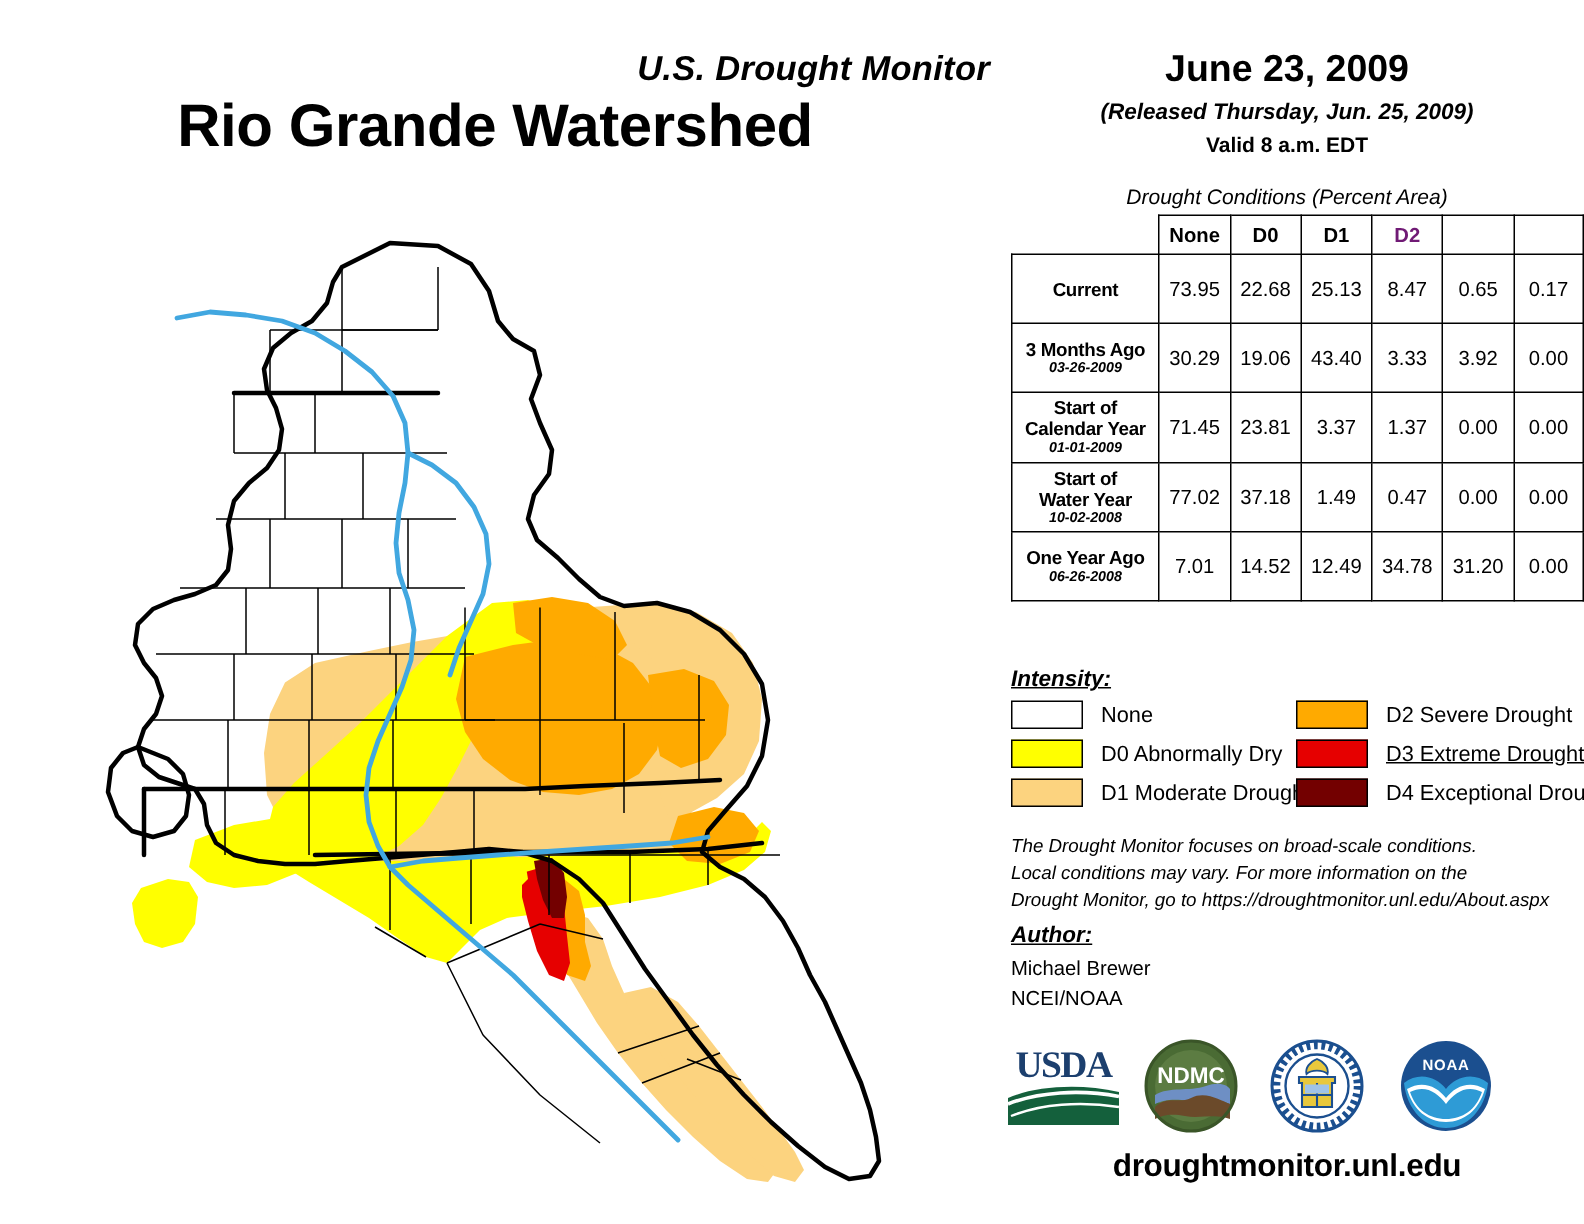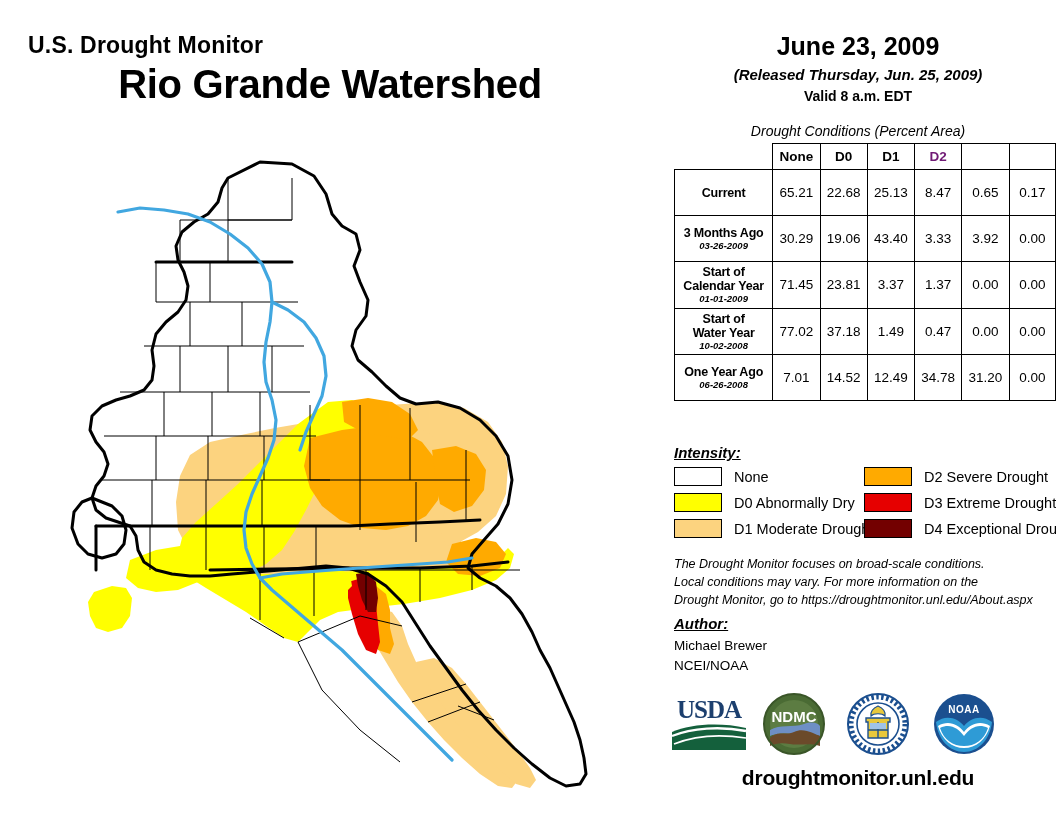--- a/index.html
+++ b/index.html
@@ -3,22 +3,22 @@
 <meta charset="utf-8">
 <style>
   html,body{margin:0;padding:0;background:#fff;}
   body{width:1056px;height:816px;position:relative;overflow:hidden;
        font-family:"Liberation Sans","DejaVu Sans",sans-serif;color:#000;}
 
   .abs{position:absolute;}
 
   
   #map-panel{left:0;top:0;width:660px;height:816px;}
-  #map-title-small{left:0;top:32px;width:660px;text-align:left;
-      font-size:23px;font-weight:bold;letter-spacing:.2px;padding-left:28px;}
+  #map-title-small{left:0;top:32px;width:660px;text-align:right;
+      font-size:23px;font-weight:bold;font-style:italic;letter-spacing:.2px;}
   #map-title-big{left:0;top:62px;width:660px;text-align:center;
       font-size:40px;font-weight:bold;letter-spacing:-.3px;}
   #map-figure{left:60px;top:150px;width:560px;height:650px;}
   #map-figure svg{display:block;width:100%;height:100%;}
 
   
   #right-panel{left:660px;top:0;width:396px;height:816px;}
 
   #date-main{left:0;top:32px;width:396px;text-align:center;
       font-size:25px;font-weight:bold;}
@@ -229,21 +229,21 @@
         <th class="hdr-d0">D0</th>
         <th class="hdr-d1">D1</th>
         <th class="hdr-d2">D2</th>
         <th class="hdr-d3">D3</th>
         <th class="hdr-d4">D4</th>
       </tr>
     </thead>
     <tbody id="table-body">
         <tr>
           <td class="lbl">Current</td>
-          <td class="val">65.21</td>
+          <td class="val">73.95</td>
           <td class="val">22.68</td>
           <td class="val">25.13</td>
           <td class="val">8.47</td>
           <td class="val">0.65</td>
           <td class="val">0.17</td>
         </tr>
         <tr>
           <td class="lbl">3 Months Ago<span class="dt">03-26-2009</span></td>
           <td class="val">30.29</td>
           <td class="val">19.06</td>
@@ -294,21 +294,21 @@
       <span class="lg-tx">D0 Abnormally Dry</span>
     </div>
     <div class="lg-row" style="left:0;top:52px;">
       <span class="lg-sw sw-d1"></span>
       <span class="lg-tx">D1 Moderate Drought</span>
     </div>
     <div class="lg-row" style="left:190px;top:0;">
       <span class="lg-sw sw-d2"></span>
       <span class="lg-tx">D2 Severe Drought</span>
     </div>
-    <div class="lg-row" style="left:190px;top:26px;">
+    <div class="lg-row" style="left:190px;top:26px;text-decoration:underline;">
       <span class="lg-sw sw-d3"></span>
       <span class="lg-tx">D3 Extreme Drought</span>
     </div>
     <div class="lg-row" style="left:190px;top:52px;">
       <span class="lg-sw sw-d4"></span>
       <span class="lg-tx">D4 Exceptional Drought</span>
     </div>
   </div>
 
   <div class="abs" id="notes">

